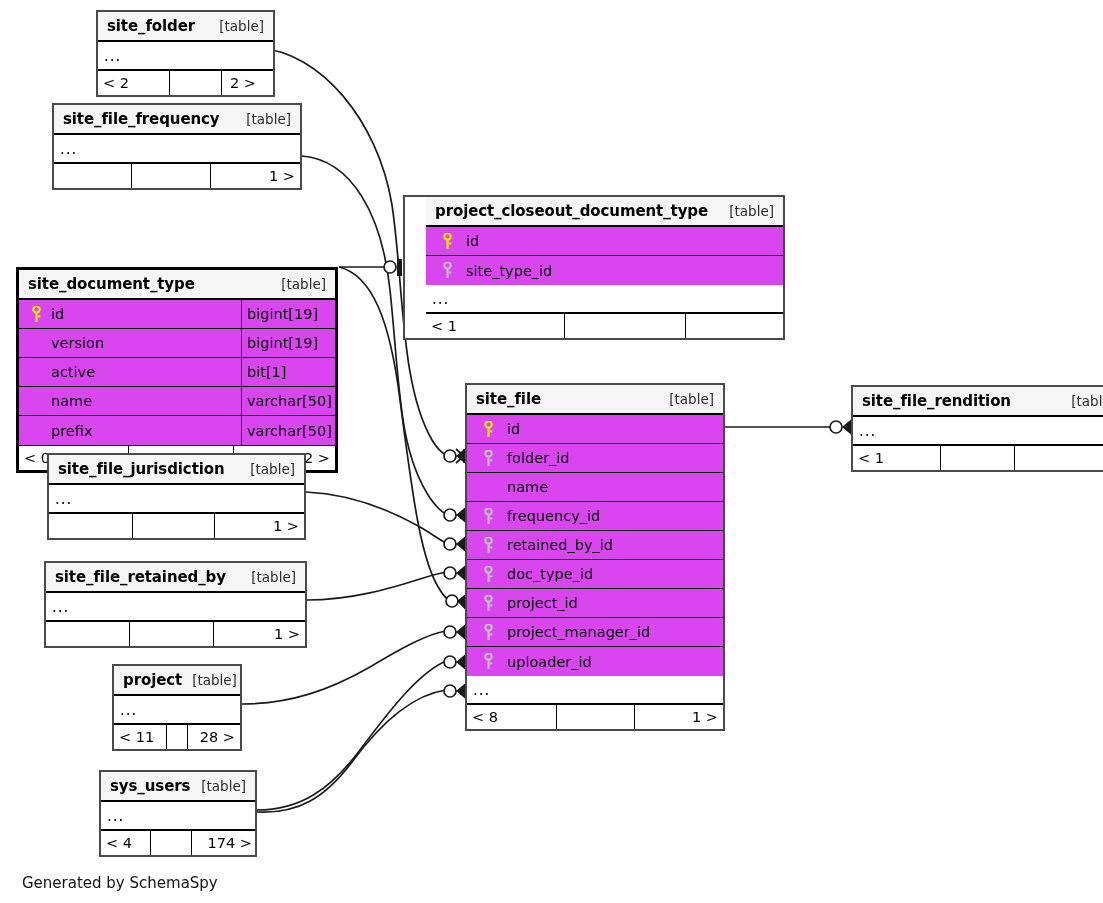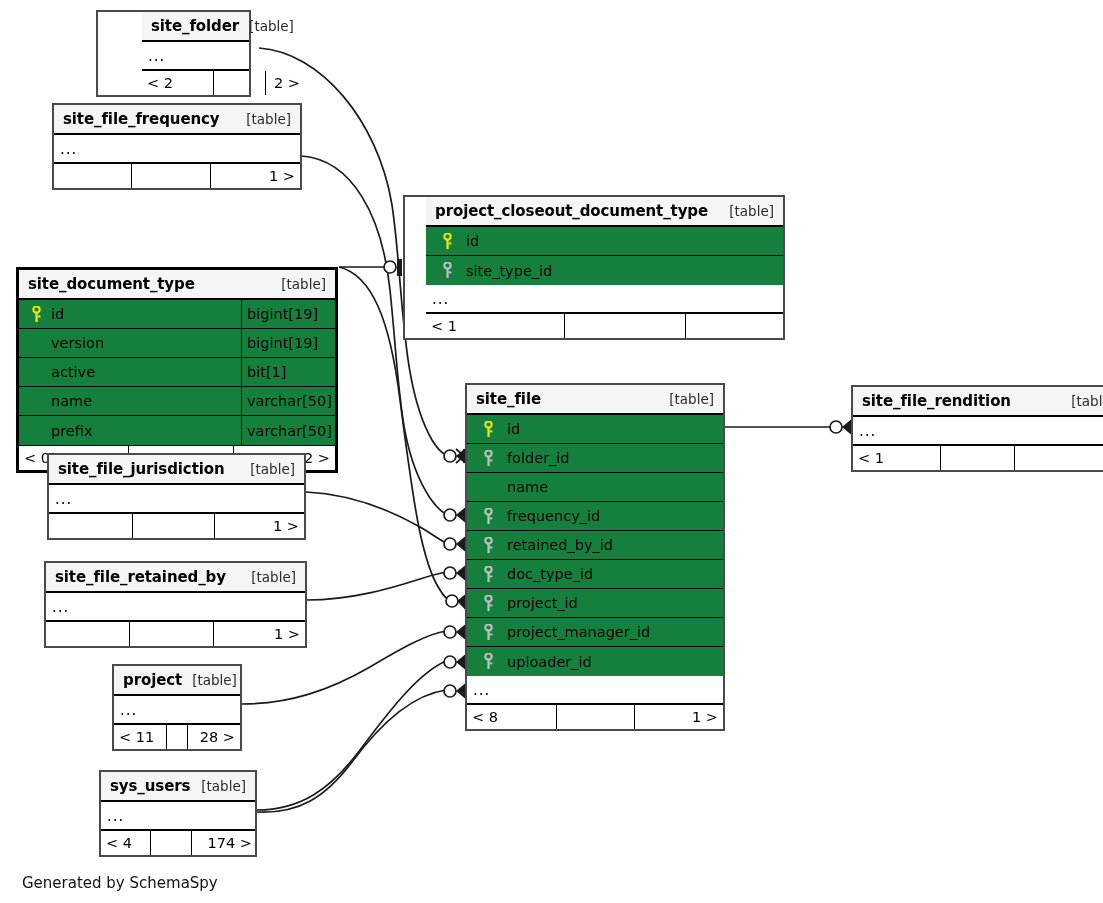--- a/index.html
+++ b/index.html
@@ -63,21 +63,21 @@
   }
   .tbl-rows {
     display: block;
   }
   .tbl-row {
     display: flex;
     align-items: stretch;
     height: 29px;
     border-bottom: 1px solid #000000;
     box-sizing: border-box;
-    background: #15803d;
+    background: #d946ef;
   }
   .tbl-row:last-child { border-bottom: none; }
   .cell-name {
     flex: 1 1 auto;
     display: flex;
     align-items: center;
     font-size: 14.5px;
     color: #000;
     padding-left: 6px;
     box-sizing: border-box;
@@ -203,21 +203,21 @@
 
       <circle cx="836" cy="427" r="6" fill="#ffffff" stroke="#1a1a1a" stroke-width="1.7"></circle>
       <polygon points="851,419.5 842,427 851,434.5" fill="#1a1a1a"></polygon>
 
       <circle cx="390" cy="267" r="6" fill="#ffffff" stroke="#1a1a1a" stroke-width="1.7"></circle>
       <rect x="397" y="259" width="5" height="17" fill="#1a1a1a"></rect>
     </g>
   </svg>
 
   <div id="tables-layer">
-      <div class="table-node" style="left: 96px; top: 10px; width: 155px; padding-left: 44px;">
+      <div class="table-node" style="left: 96px; top: 10px; width: 179px;">
         <div class="tbl-title">
           <span class="tbl-name">site_folder</span>
           <span class="tbl-tag">[table]</span>
         </div>
         <div class="tbl-rows"></div>
         <div class="ellipsis-row">...</div>
         <div class="footer-row">
           <div class="footer-cell fc-left" style="width: 72px; flex: 0 0 72px;">&lt; 2</div>
           <div class="footer-cell fc-mid" style="width: 52px; flex: 0 0 52px;"></div>
           <div class="footer-cell fc-right" style="width: 39px; flex: 0 0 39px;">2 &gt;</div>

